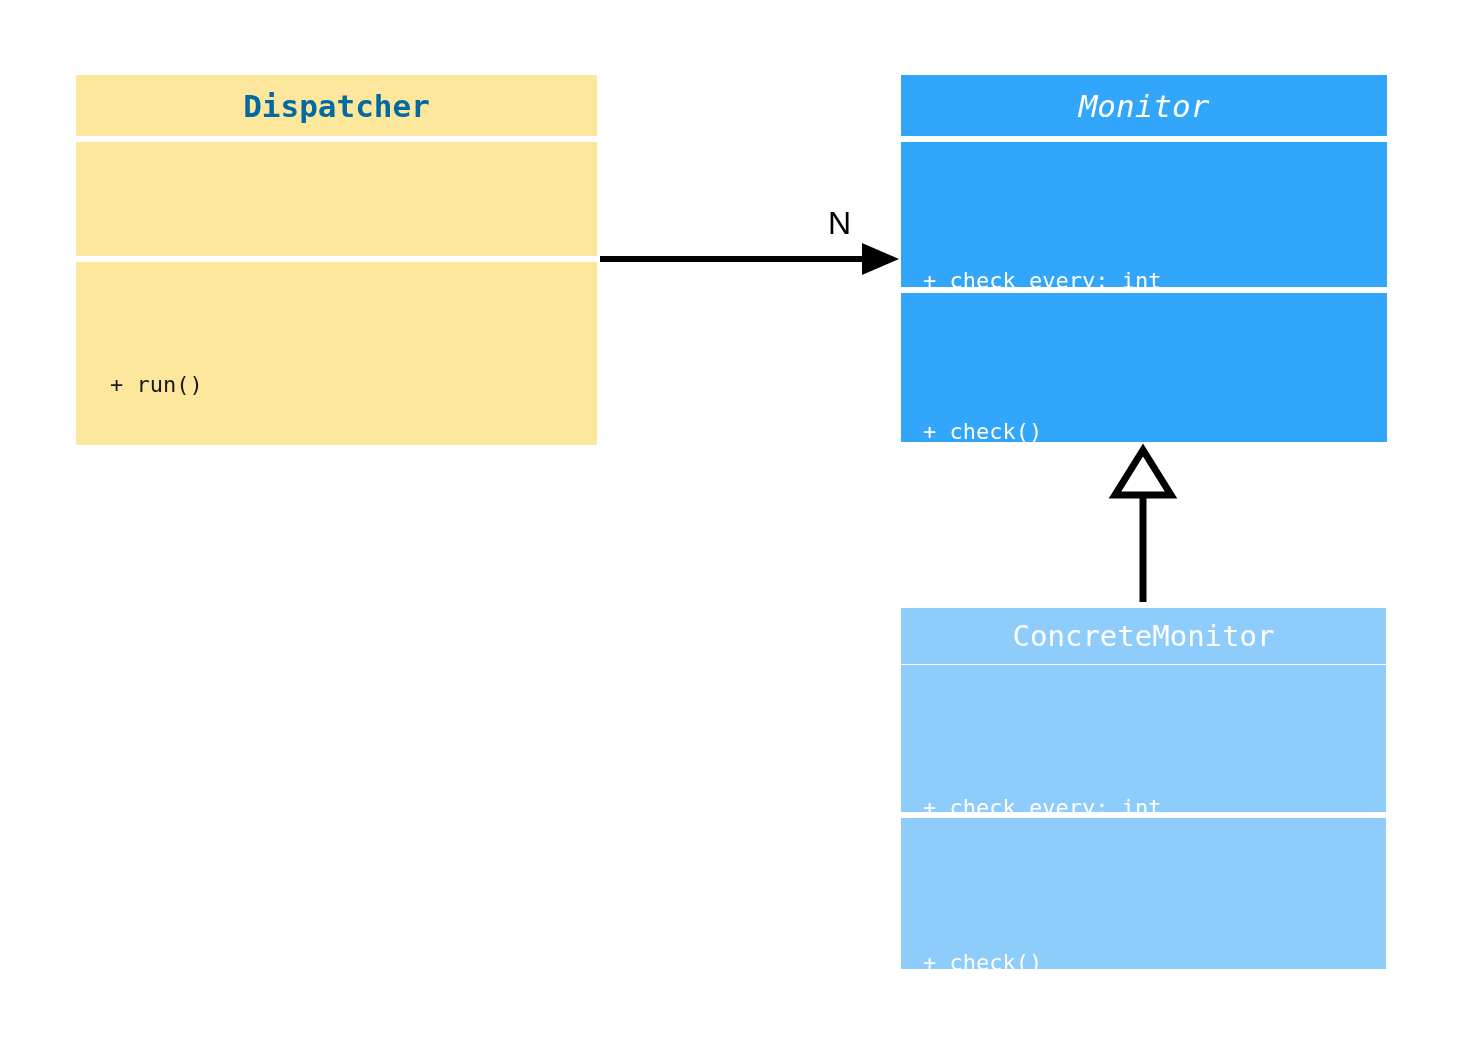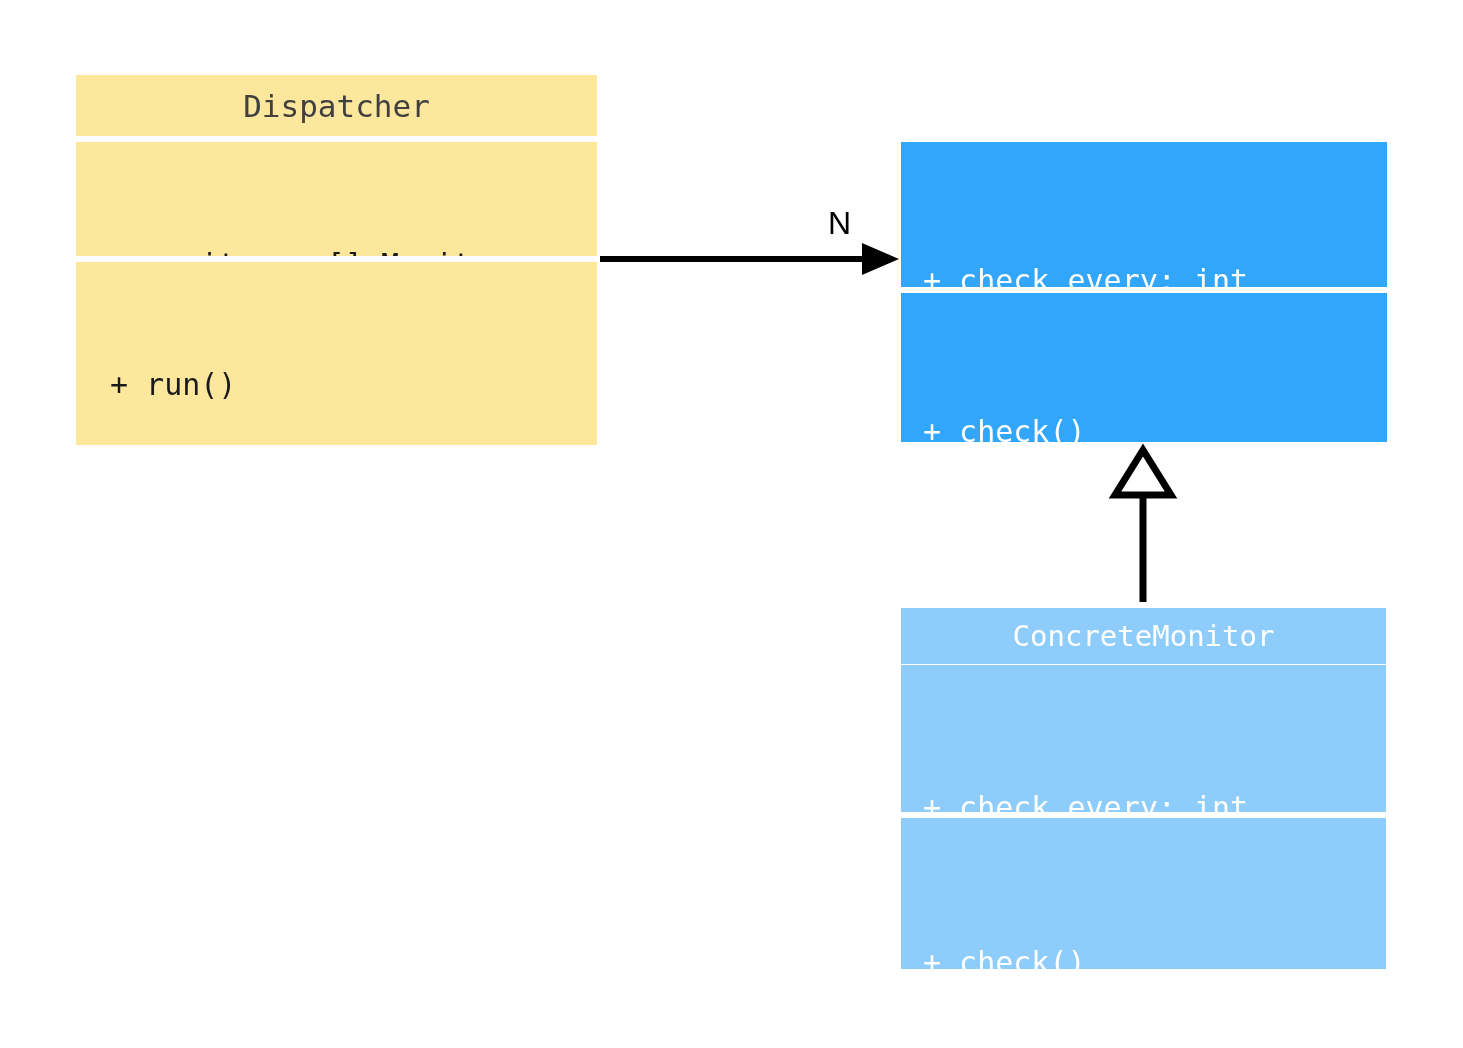--- a/index.html
+++ b/index.html
@@ -34,21 +34,21 @@
     font-family: "DejaVu Sans Mono", monospace;
     white-space: pre;
   }
   .uml-members {
     font-family: "DejaVu Sans Mono", monospace;
     white-space: pre;
   }
 
   
   .theme-yellow .uml-compartment { background: #fce79c; }
-  .theme-yellow .uml-title { color: #404040; }
+  .theme-yellow .uml-title { color: #0369a1; font-weight: bold; }
   .theme-yellow .uml-members { color: #1a1a1a; margin-left: 12px; }
 
   
   .theme-blue .uml-compartment { background: #32a6fb; }
   .theme-blue .uml-title { color: #ffffff; }
   .theme-blue .uml-members { color: #ffffff; }
 
   
   .theme-lightblue .uml-compartment { background: #8ecdfb; }
   .theme-lightblue .uml-title { color: #ffffff; }
@@ -82,21 +82,21 @@
     font-size: 31px;
     line-height: 34px;
   }
   #dispatcher-header .uml-title { top: 14px; }
   #monitor-header .uml-title    { top: 14px; }
   #concrete-header .uml-title   { top: 11px; font-size: 29px; }
 
   
   .uml-members {
     position: absolute;
-    font-size: 30px;
+    font-size: 22px;
     line-height: 34px;
   }
   #dispatcher-attrs .uml-members   { left: 22px; top: 38px; }
   #dispatcher-methods .uml-members { left: 22px; top: 38px; }
   #monitor-attrs .uml-members      { left: 22px; top: 54px; }
   #monitor-methods .uml-members    { left: 22px; top: 54px; }
   #concrete-attrs .uml-members     { left: 22px; top: 58px; }
   #concrete-methods .uml-members   { left: 22px; top: 60px; }
 
   .member-line { display: block; }
@@ -141,20 +141,23 @@
       <div class="uml-members">
         <span class="member-line">+ run()</span>
         
         
       </div>
     </div>
   </div>
 
   <div class="uml-class theme-blue" id="class-monitor">
 
+    <div class="uml-compartment" id="monitor-header">
+      <div class="uml-title is-abstract">Monitor</div>
+    </div>
 
     <div class="uml-compartment" id="monitor-attrs">
       <div class="uml-members">
         <span class="member-line">+ check_every: int</span>
       </div>
     </div>
 
     <div class="uml-compartment" id="monitor-methods">
       <div class="uml-members">
         <span class="member-line">+ check()</span>

